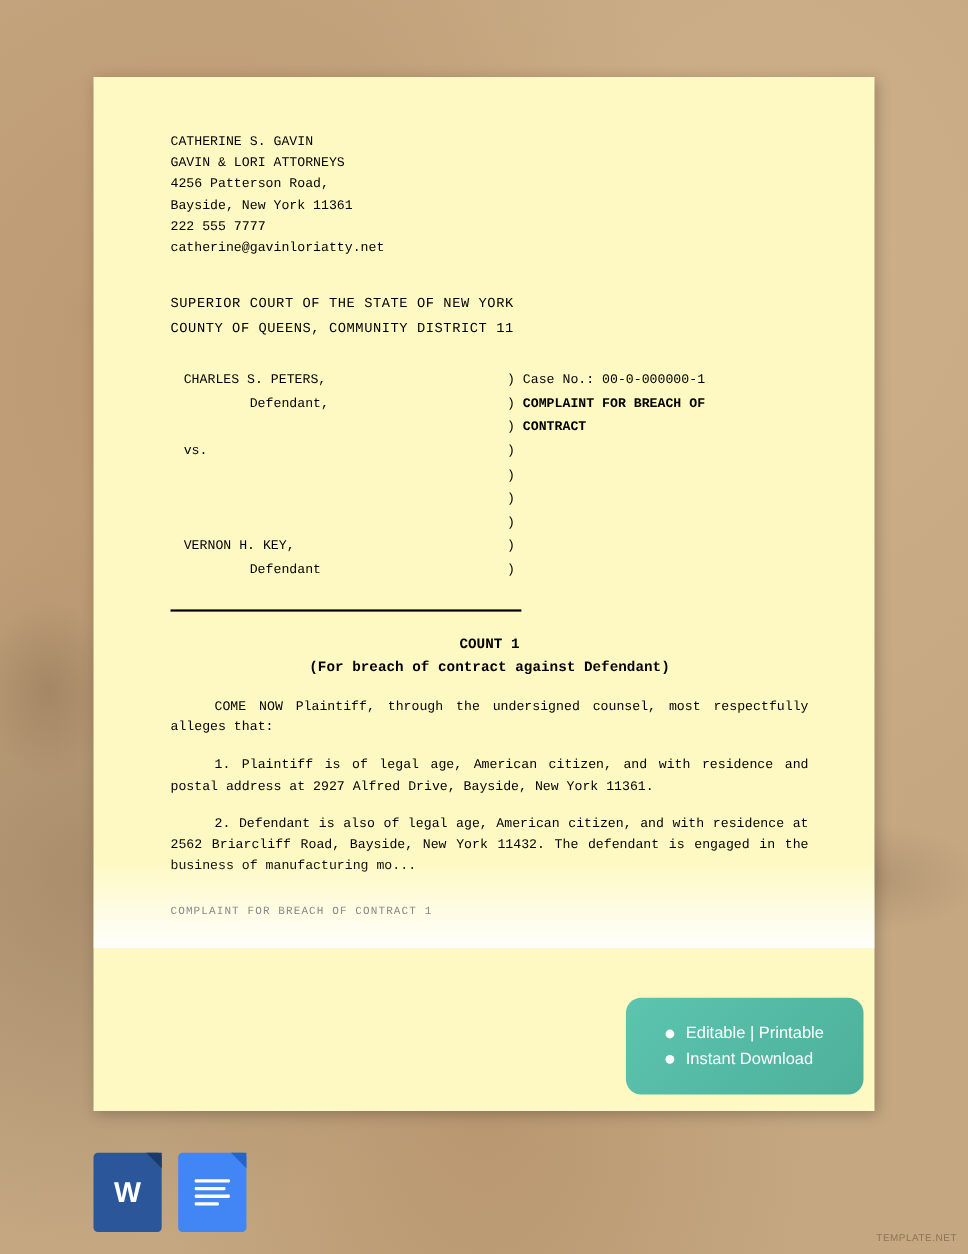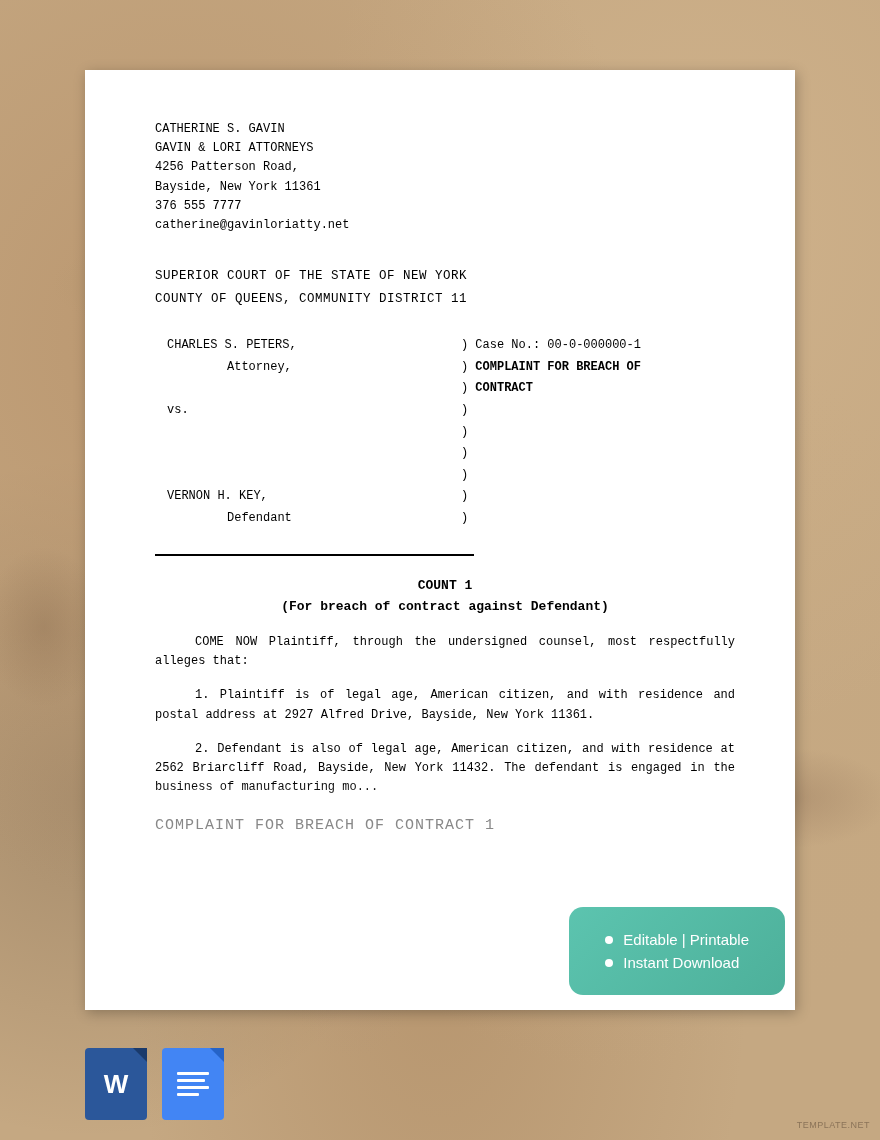--- a/index.html
+++ b/index.html
@@ -35,21 +35,21 @@
       pointer-events: none;
       z-index: 0;
     }
 
     .document-container {
       position: absolute;
       top: 70px;
       left: 85px;
       right: 85px;
       bottom: 130px;
-      background: #ffffff;
+      background: #fef9c3;
       box-shadow: 2px 3px 12px rgba(0,0,0,0.25);
       overflow: hidden;
     }
 
     .document-content {
       padding: 50px 60px 50px 70px;
       font-size: 12px;
       line-height: 1.5;
       color: #000;
       position: relative;
@@ -140,21 +140,21 @@
       height: 80px;
       background: linear-gradient(to bottom, transparent, rgba(255,255,255,0.95));
       pointer-events: none;
     }
 
     .footer-text {
       position: absolute;
       bottom: 25px;
       left: 70px;
       font-family: 'Courier New', Courier, monospace;
-      font-size: 15px;
+      font-size: 10px;
       color: #888;
       letter-spacing: 1px;
     }
 
     
     .badge-overlay {
       position: absolute;
       bottom: 145px;
       right: 95px;
       background-color: #5bbfaa;
@@ -292,33 +292,33 @@
 <body>
 
 <div class="document-container">
   <div class="document-content">
 
     <div class="attorney-info">
       <p>CATHERINE S. GAVIN</p>
       <p>GAVIN &amp; LORI ATTORNEYS</p>
       <p>4256 Patterson Road,</p>
       <p>Bayside, New York 11361</p>
-      <p>376 555 7777</p>
+      <p>222 555 7777</p>
       <p>catherine@gavinloriatty.net</p>
     </div>
 
     <div class="court-header">
       <p>SUPERIOR COURT OF THE STATE OF NEW YORK</p>
       <p>COUNTY OF QUEENS, COMMUNITY DISTRICT 11</p>
     </div>
 
     <div class="parties-section">
       <div class="parties-left">
         <p>CHARLES S. PETERS,</p>
-        <p style="padding-left: 60px;">Attorney,</p>
+        <p style="padding-left: 60px;">Defendant,</p>
         <p>&nbsp;</p>
         <p>vs.</p>
         <p>&nbsp;</p>
         <p>&nbsp;</p>
         <p>&nbsp;</p>
         <p>VERNON H. KEY,</p>
         <p style="padding-left: 60px;">Defendant</p>
       </div>
       <div class="parties-right">
         <p>) Case No.: 00-0-000000-1</p>

